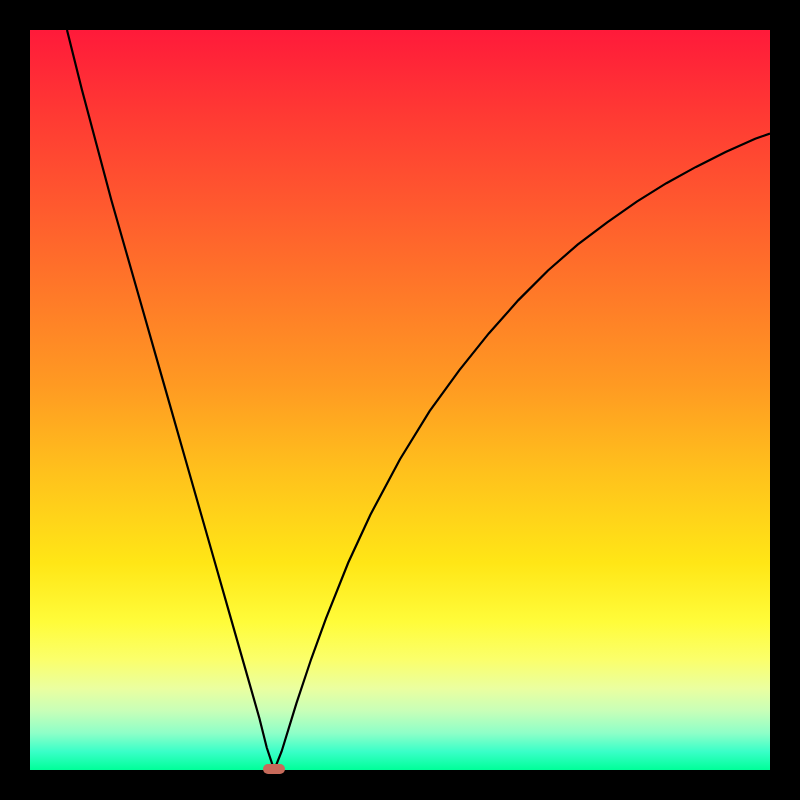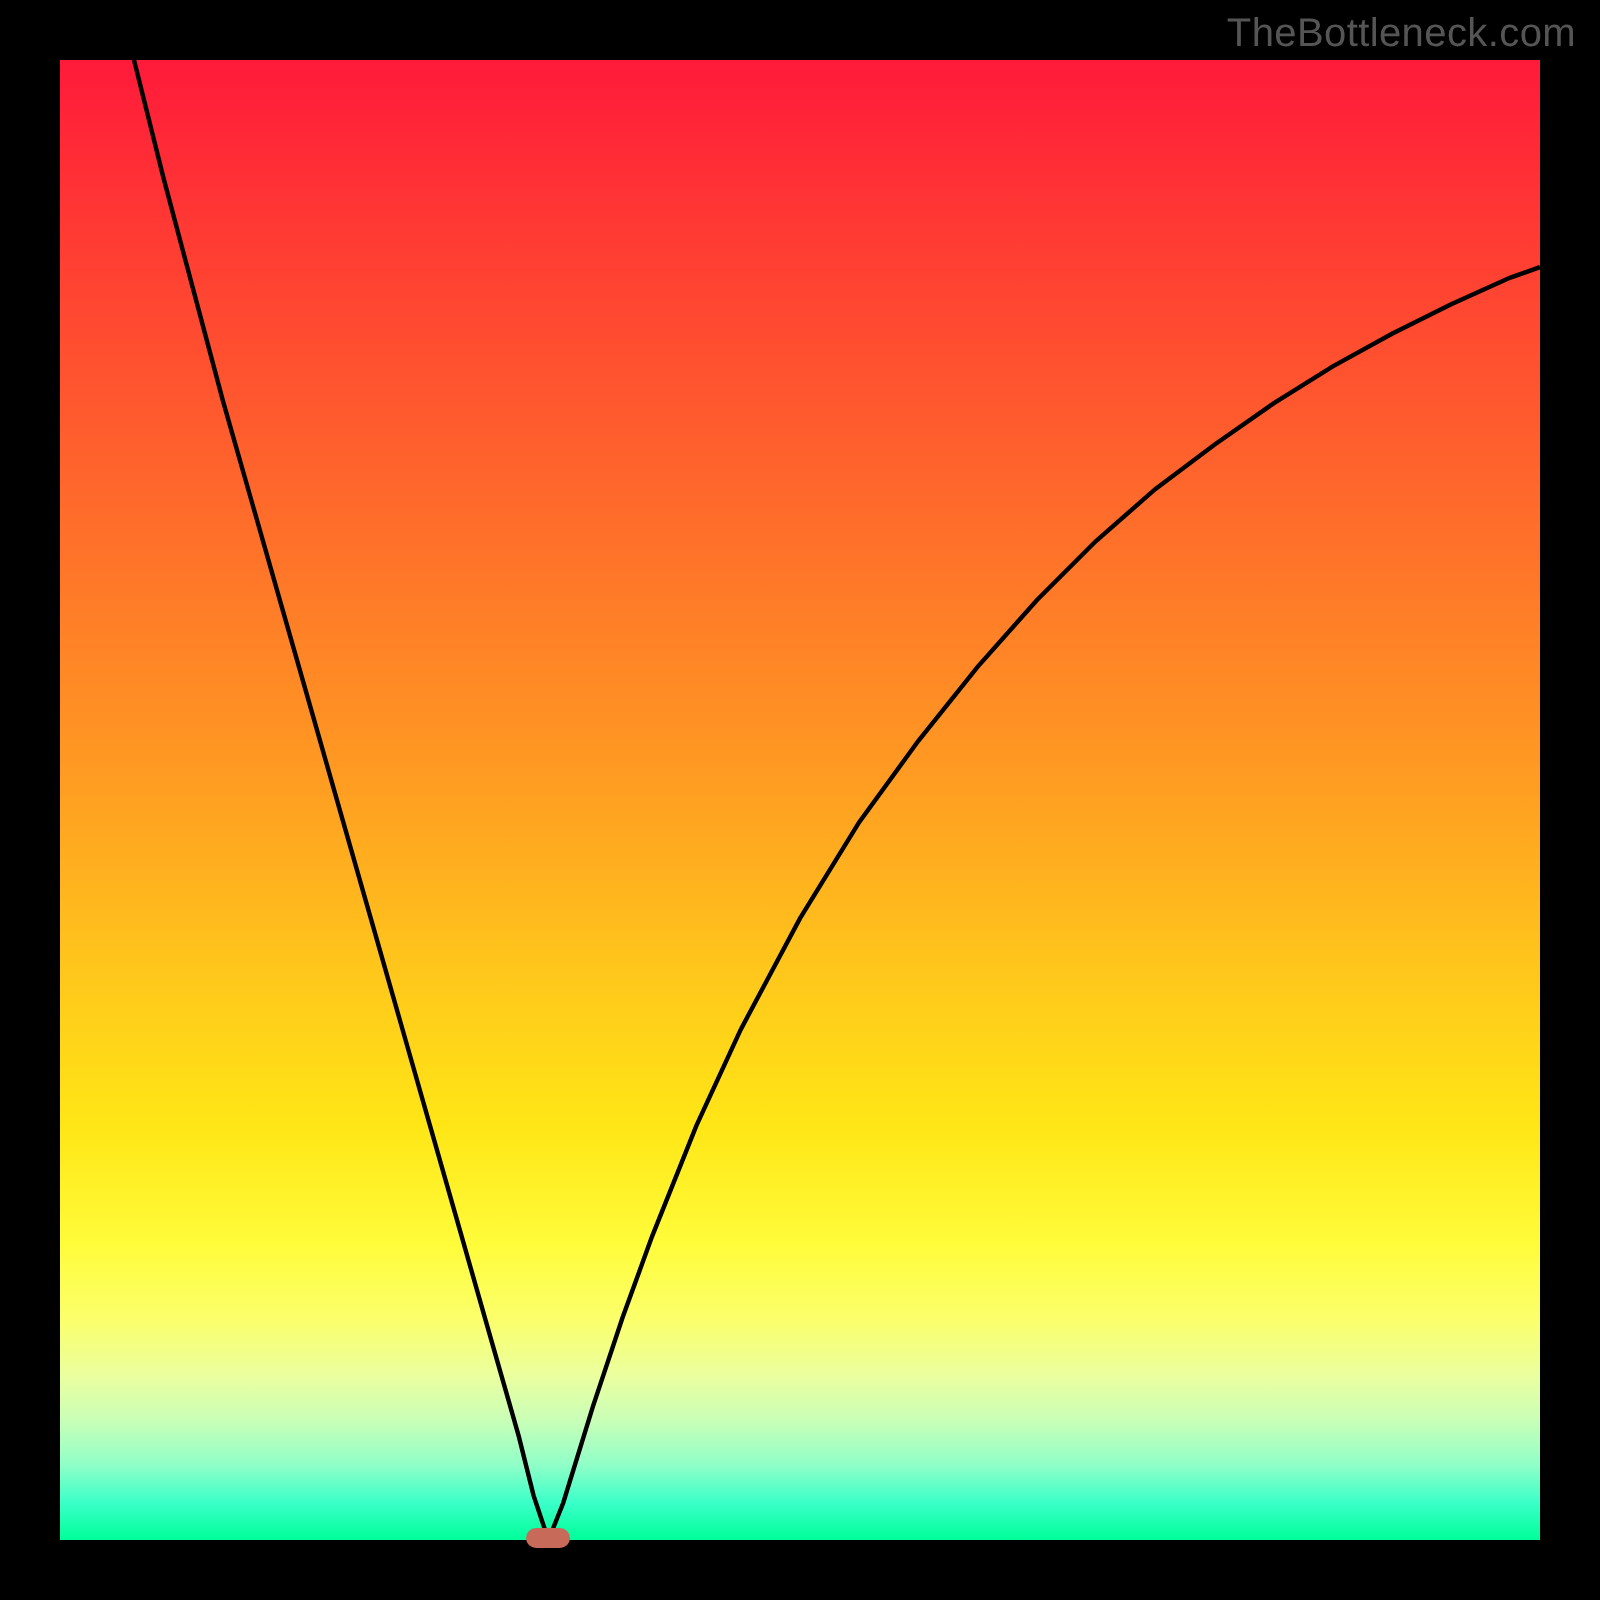--- a/index.html
+++ b/index.html
@@ -64,21 +64,20 @@
     height: 10px;
     border-radius: 5px;
     background: #c76a5a;
     transform: translate(-50%, -50%);
   }
 </style>
 </head>
 <body>
 <div class="container">
 
-  <div class="watermark">TheBottleneck.com</div>
 
   <div class="plot-area">
     <svg class="curve" viewBox="0 0 740 740" preserveAspectRatio="none">
       <path id="curve-path" stroke="#000" stroke-width="2.2" fill="none" d="M37.00 0.00 L51.80 59.20 L66.60 114.70 L81.40 170.20 L96.20 222.00 L111.00 273.80 L125.80 325.60 L140.60 377.40 L155.40 429.20 L170.20 481.00 L185.00 532.80 L199.80 584.60 L214.60 636.40 L229.40 688.20 L236.80 717.80 L244.20 740.00 L251.60 721.50 L266.40 673.40 L281.20 629.00 L296.00 588.30 L318.20 532.80 L340.40 484.70 L370.00 429.20 L399.60 381.10 L429.20 340.40 L458.80 303.40 L488.40 270.10 L518.00 240.50 L547.60 214.60 L577.20 192.40 L606.80 171.68 L636.40 153.18 L666.00 136.90 L695.60 122.10 L725.20 108.78 L740.00 103.60"></path>
     </svg>
     <div id="min-marker" class="marker" style="left: 244.2px; top: 738.52px; background: rgb(199, 106, 90);"></div>
   </div>
 
 </div>
 

